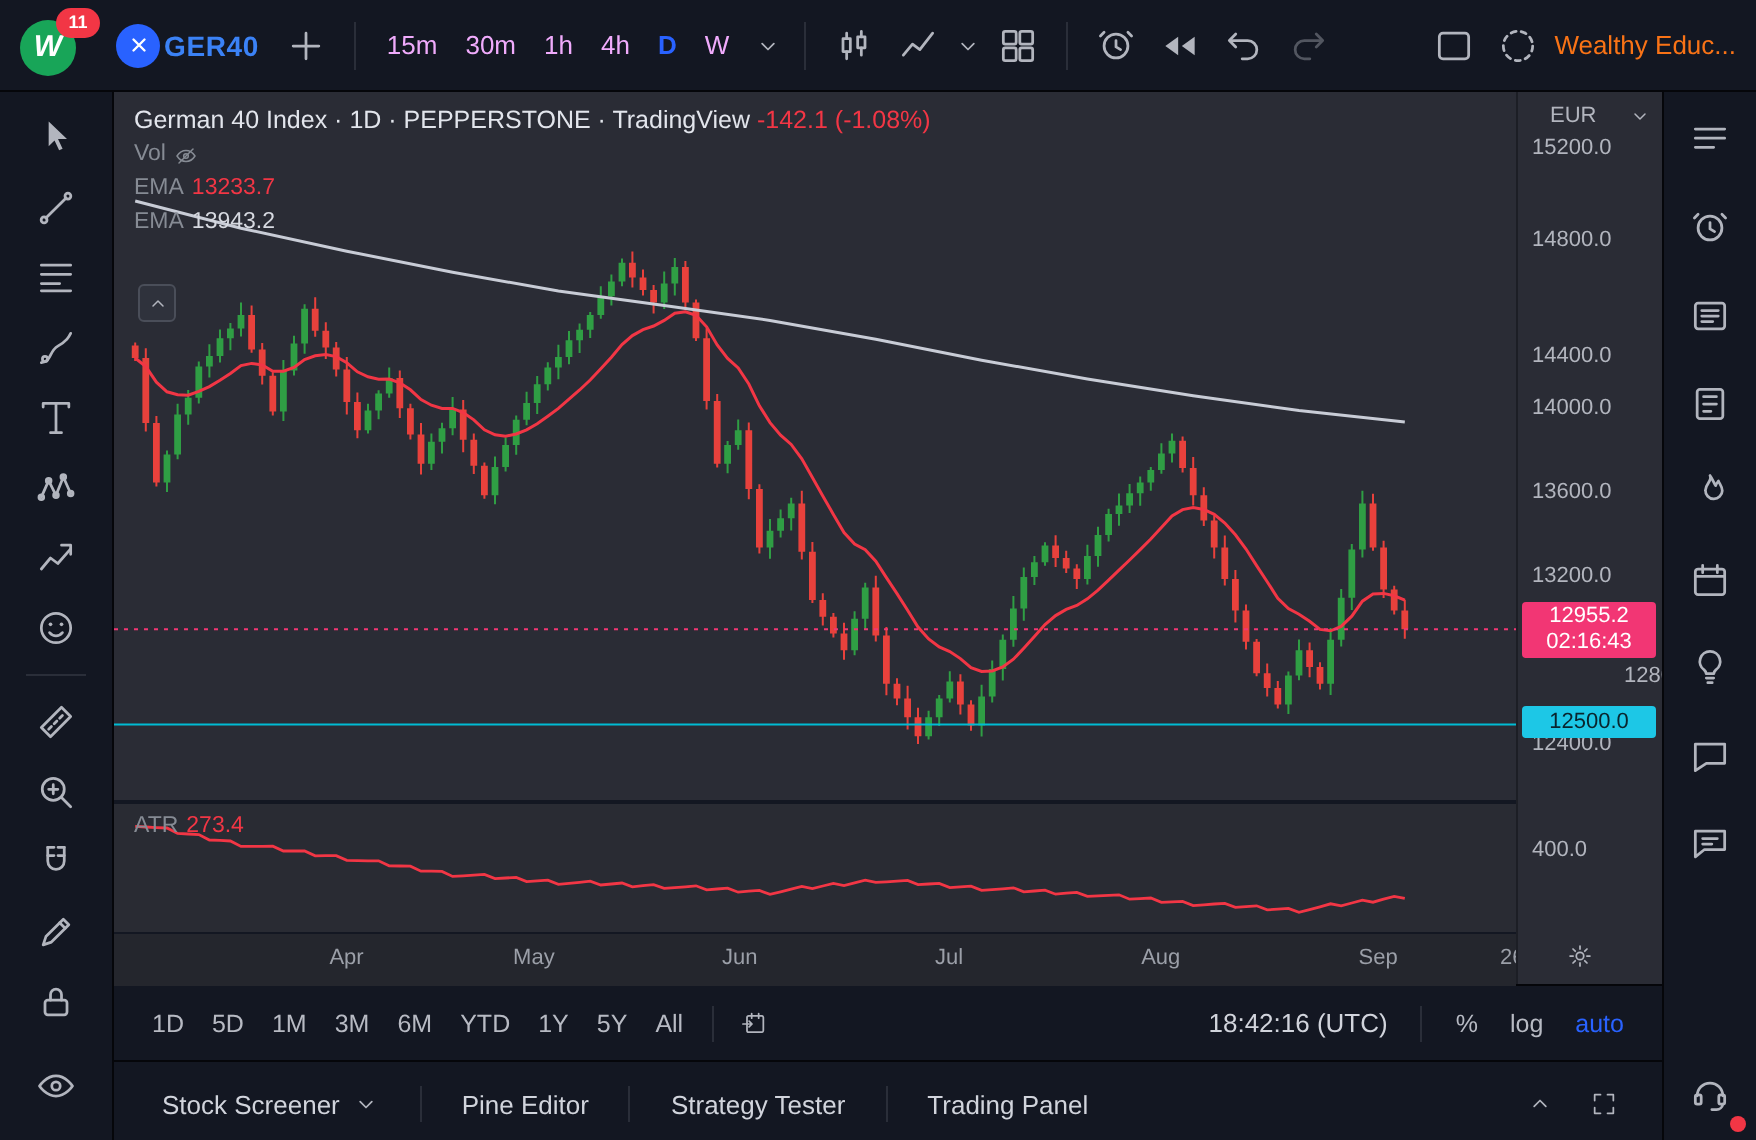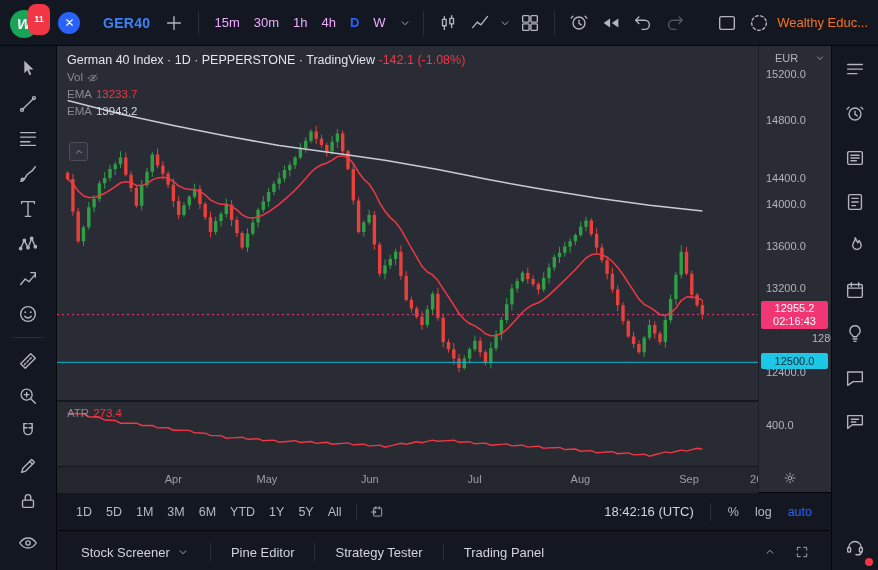--- a/index.html
+++ b/index.html
@@ -14,23 +14,23 @@
   .tb-btn{display:inline-flex;align-items:center;justify-content:center;width:32px;height:32px;
           background:none;border:none;cursor:pointer;border-radius:4px;color:#b2b5be;padding:0;}
   .tb-btn.dim{opacity:.4;}
   .vdiv{width:1px;height:24px;background:#2a2e39;margin:0 6px;flex:0 0 1px;}
   
   .topbar{height:45px;flex:0 0 45px;display:flex;align-items:center;gap:2px;padding:0 10px;
           background:#131722;border-bottom:1px solid #05060a;overflow:hidden;}
   .logo-wrap{position:relative;width:32px;height:32px;margin-right:8px;flex:0 0 auto;cursor:pointer;}
   .logo-circle{width:28px;height:28px;margin-top:3px;border-radius:50%;background:#18a558;color:#fff;
                display:flex;align-items:center;justify-content:center;font-weight:700;font-style:italic;font-size:15px;}
-  .nbadge{position:absolute;top:-3px;right:-8px;background:#f23645;color:#fff;font-size:9px;min-width:16px;height:31px;
+  .nbadge{position:absolute;top:-3px;right:-8px;background:#f23645;color:#fff;font-size:9px;min-width:16px;height:15px;
           border-radius:8px;display:flex;align-items:center;justify-content:center;font-weight:700;padding:0 3px;}
-  .symbol-group{display:flex;align-items:center;gap:23px;padding:4px 6px;cursor:pointer;background:none;border:none;}
+  .symbol-group{display:flex;align-items:center;gap:2px;padding:4px 6px;cursor:pointer;background:none;border:none;}
   .sym-circle{width:22px;height:22px;border-radius:50%;background:#2962ff;display:flex;align-items:center;justify-content:center;}
   .sym-circle svg{width:11px;height:11px;stroke:#fff;stroke-width:2.6;fill:none;stroke-linecap:round;}
   .sym-name{color:#3b82f6;font-weight:700;font-size:14px;letter-spacing:.3px;}
   .tf-btn{background:none;border:none;color:#f0abfc;font-size:13px;padding:5px 7px;cursor:pointer;border-radius:4px;}
   .tf-btn.active{color:#2962ff;font-weight:700;}
   .account{font-size:13px;color:#f97316;white-space:nowrap;overflow:hidden;max-width:96px;flex:0 0 auto;}
   .spacer{flex:1;}
   
   .mid{flex:1;display:flex;min-height:0;}
   .ltb{width:56px;flex:0 0 56px;border-right:1px solid #05060a;display:flex;flex-direction:column;align-items:center;

